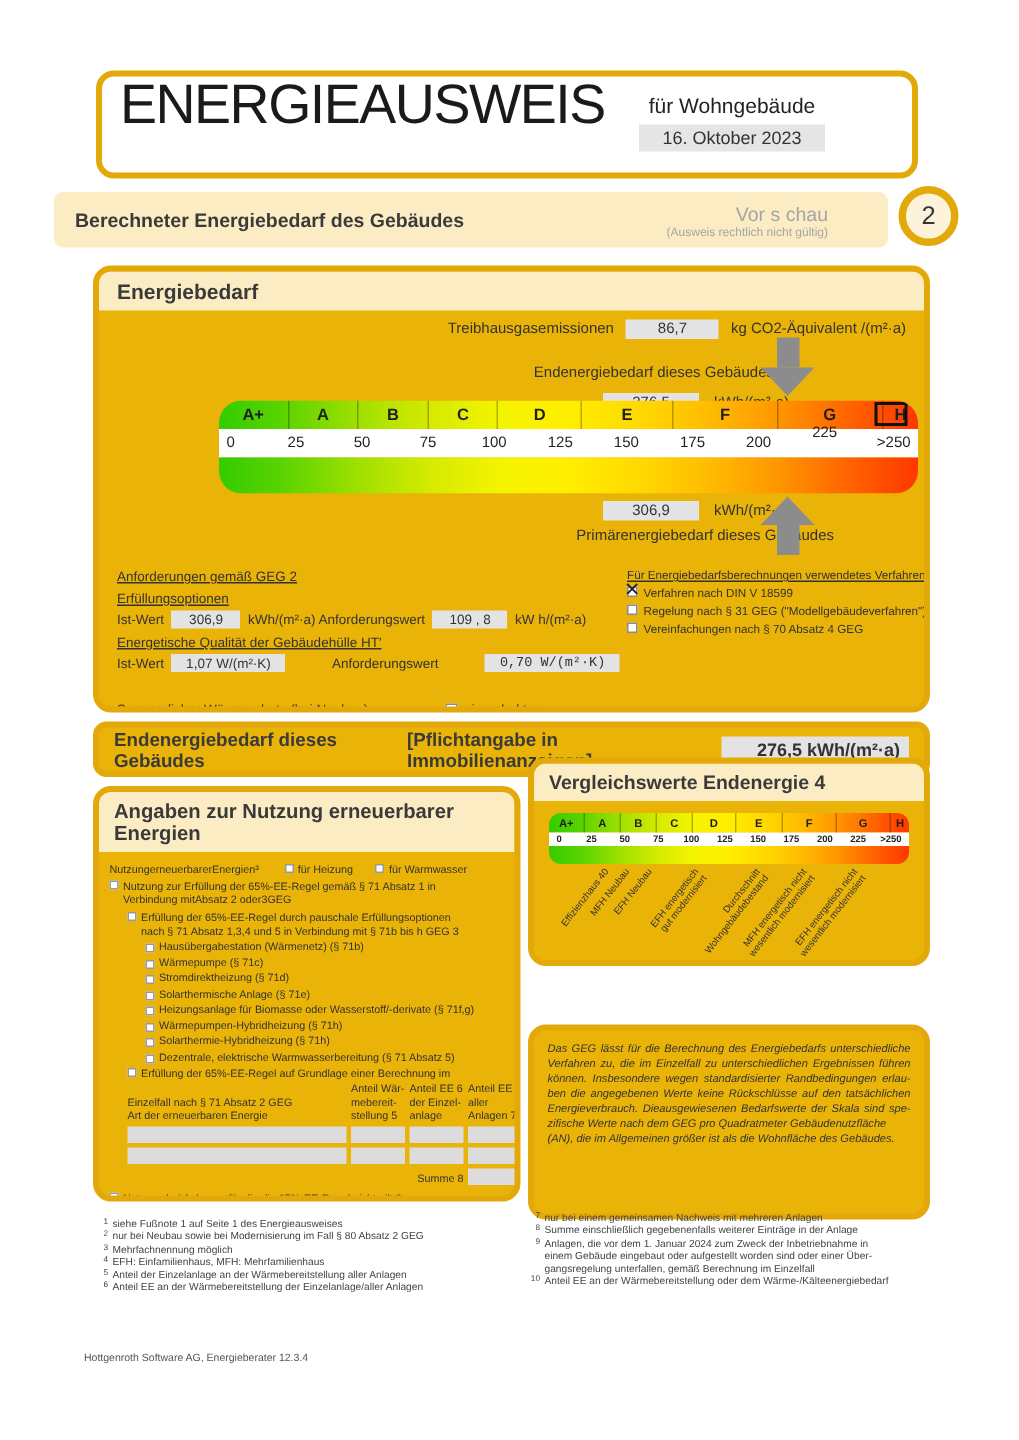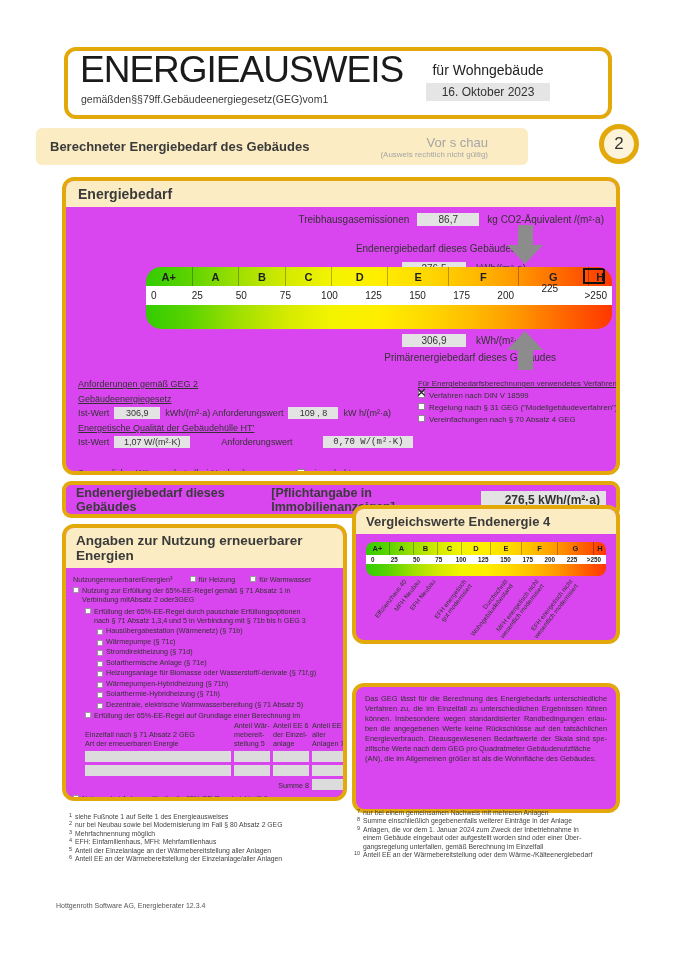--- a/index.html
+++ b/index.html
@@ -3,38 +3,38 @@
 <meta charset="utf-8">
 <style>
   * { margin:0; padding:0; box-sizing:border-box; }
   html,body { background:#fff; }
   body {
     width:679px; height:960px; position:relative;
     font-family:"Liberation Sans", sans-serif; color:#333;
     overflow:hidden;
   }
   .abs { position:absolute; }
-  .gold-box { position:absolute; border:4px solid #E3A90B; border-radius:12px; background:#d946ef; overflow:hidden; }
+  .gold-box { position:absolute; border:4px solid #E3A90B; border-radius:12px; background:#eab308; overflow:hidden; }
   .band { background:#FBECC3; padding:5px 12px; font-weight:bold; color:#3a3a3a; }
   .graybox { background:#E3E3E3; text-align:center; color:#333; }
   .u { text-decoration:underline; }
   .pre { white-space:pre-line; }
   .cb { width:8px; height:8px; border:1px solid #8a8a8a; background:#fff; flex:none; display:inline-block; }
   .cb2 { width:6px; height:6px; border:1px solid #999; background:#fff; flex:none; display:inline-block; margin-top:1px; }
 
   
   .header-box { left:64px; top:47px; width:548px; height:72px; border:4px solid #E3A90B; border-radius:12px; position:absolute; background:#fff; }
   .h-title { position:absolute; left:12px; top:-2px; font-size:37px; font-weight:400; color:#1a1a1a; letter-spacing:-1px; }
   .h-law { position:absolute; left:13px; top:42px; font-size:10.5px; color:#3a3a3a; }
   .h-right { position:absolute; left:330px; top:11px; width:180px; text-align:center; }
   .h-type { font-size:14px; color:#222; }
   .h-date { display:inline-block; margin-top:5px; background:#E5E5E5; padding:2px 16px; font-size:12px; color:#333; }
 
   
-  .banner { left:36px; top:128px; width:492px; height:37px; background:#FBECC3; border-radius:6px; position:absolute; display:flex; align-items:center; padding:0 14px; }
+  .banner { left:36px; top:128px; width:556px; height:37px; background:#FBECC3; border-radius:6px; position:absolute; display:flex; align-items:center; padding:0 14px; }
   .banner-title { font-weight:bold; font-size:13px; color:#3a3a3a; }
   .banner-right { margin-left:auto; text-align:right; padding-right:26px; }
   .preview { font-size:13px; color:#a5a5a5; }
   .preview-note { font-size:8px; color:#a5a5a5; }
   .page-circle { left:599px; top:124px; width:40px; height:40px; border:5px solid #E3A90B; border-radius:50%; background:#FCF3DA; position:absolute; display:flex; align-items:center; justify-content:center; font-size:17px; color:#333; }
 
   
   .energie-box { left:62px; top:177px; width:558px; height:298px; }
   .energie-box .band { font-size:14px; }
   .ghg-row { position:absolute; top:32px; right:12px; display:flex; gap:8px; align-items:center; font-size:10px; }
@@ -94,36 +94,35 @@
   .scale-v .letters { height:13px; }
   .scale-v .letters span { font-size:7.5px; }
   .scale-v .ticks { height:9px; font-size:6.3px; font-weight:bold; }
   .scale-v .lower { height:12px; }
   .vlabels { position:relative; height:80px; margin:0 10px; }
   .vlabel { position:absolute; top:2px; width:105px; text-align:right; font-size:6.4px; line-height:1.15; color:#333; transform-origin:100% 0; transform:rotate(-52deg); white-space:pre-line; }
 
   
   .erl { left:352px; top:683px; width:268px; height:130px; padding:5px 9px; }
   .erl-title { font-weight:bold; font-size:13px; color:#3a3a3a; }
-  .erl-text { margin-top:2px; font-size:7.4px; line-height:1.35; text-align:justify; white-space:pre-line; }
+  .erl-text { margin-top:2px; font-size:7.4px; line-height:1.35; text-align:justify; white-space:pre-line;font-style:italic; }
 
   
   .fn { position:absolute; font-size:6.8px; line-height:1.25; color:#444; }
   .fn-left { left:64px; top:813px; width:290px; }
   .fn-right { left:352px; top:809px; width:268px; }
   .fn .item { display:flex; gap:3px; }
   .fn .num { width:8px; flex:none; font-size:5.5px; position:relative; top:-1px; text-align:right; }
   .footer { position:absolute; left:56px; top:902px; font-size:7px; color:#555; }
 </style>
 </head>
 <body>
 
 <div class="header-box">
   <div class="h-title">ENERGIEAUSWEIS</div>
-  <div class="h-law">gemäßden§§79ff.Gebäudeenergiegesetz(GEG)vom1</div>
   <div class="h-right">
     <div class="h-type">für Wohngebäude</div>
     <div class="h-date">16. Oktober 2023</div>
   </div>
 </div>
 
 <div class="banner">
   <div class="banner-title">Berechneter Energiebedarf des Gebäudes</div>
   <div class="banner-right">
     <div class="preview">Vor s chau</div>
@@ -189,21 +188,21 @@
   </div>
   <div class="abs" style="top:171px; right:60px; font-size:10px;">Primärenergiebedarf dieses Gebäudes</div>
 
   <div class="arr" style="left:441px; top:150px;">
     <div class="tri-u"></div>
       <div class="stem"></div>
   </div>
 
   <div class="anf">
     <div class="u">Anforderungen gemäß GEG 2</div>
-    <div class="u" style="margin-top:5px;">Gebäudeenergiegesetz</div>
+    <div class="u" style="margin-top:5px;">Erfüllungsoptionen</div>
     <div class="row">
       <span>Ist-Wert</span>
       <span class="graybox" style="width:46px;">306,9</span>
       <span>kWh/(m²·a) Anforderungswert</span>
       <span class="graybox" style="width:50px;">109 , 8</span>
       <span>kW h/(m²·a)</span>
     </div>
     <div class="u" style="margin-top:4px;">Energetische Qualität der Gebäudehülle HT'</div>
     <div class="row">
       <span>Ist-Wert</span>

